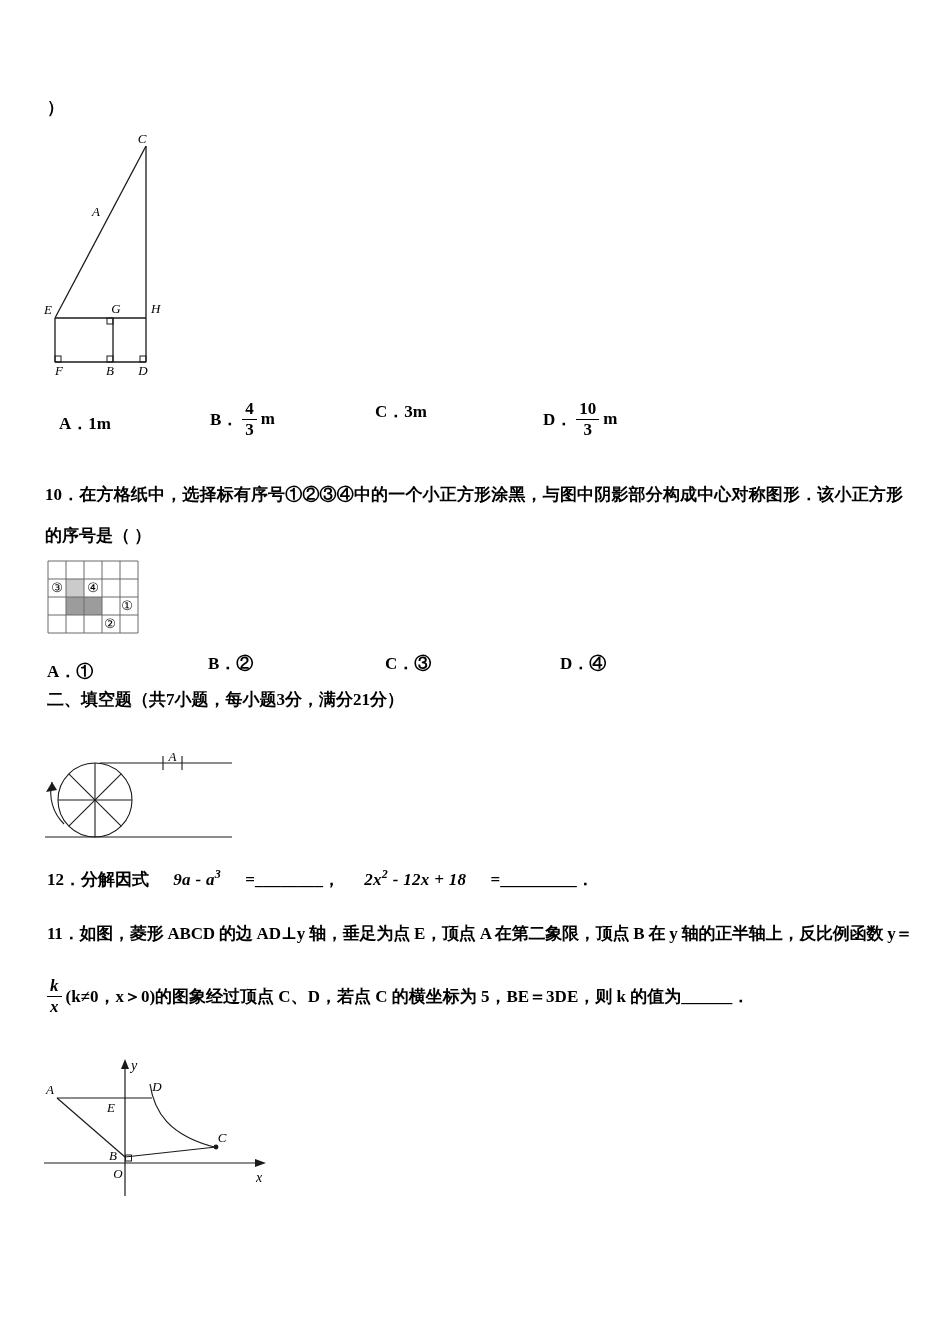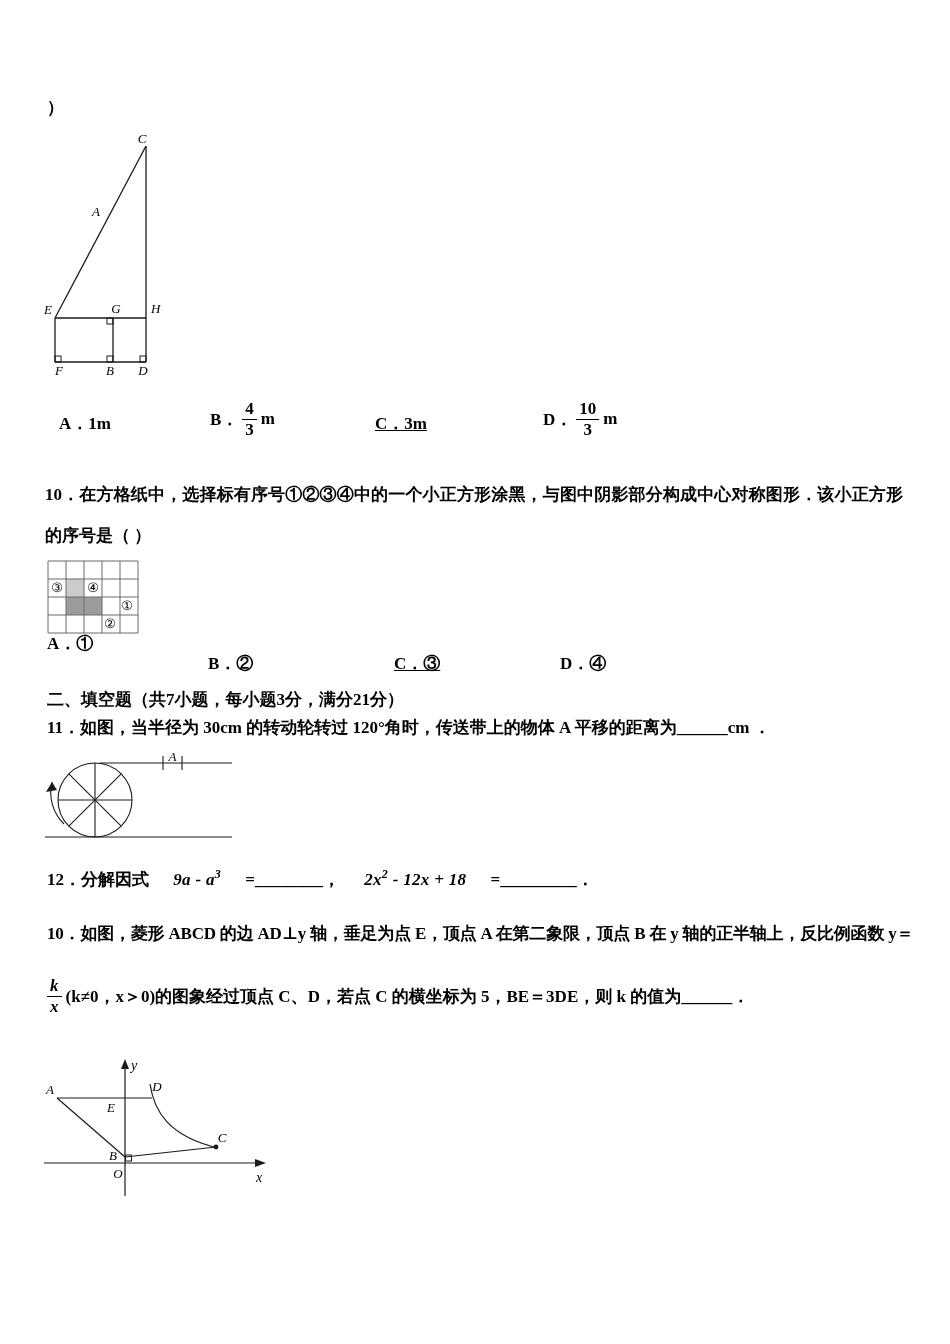--- a/index.html
+++ b/index.html
@@ -54,21 +54,21 @@
 
   <div class="abs" style="left:47px;top:412px;margin-left:12px;">A．1m</div>
   <div class="abs row" style="left:210px;top:394px;height:50px;">
     <span>B．</span>
     <span class="frac">
       <span class="num">4</span>
       <span>3</span>
     </span>
     <span>m</span>
   </div>
-  <div class="abs" style="left:375px;top:412px;text-decoration:underline;">C．3m</div>
+  <div class="abs" style="left:375px;top:400px;">C．3m</div>
   <div class="abs row" style="left:543px;top:394px;height:50px;">
     <span>D．</span>
     <span class="frac">
       <span class="num">10</span>
       <span>3</span>
     </span>
     <span>m</span>
   </div>
 
   <div class="abs just" style="left:45px;top:474px;width:858px;line-height:41px;">10．在方格纸中，选择标有序号①②③④中的一个小正方形涂黑，与图中阴影部分构成中心对称图形．该小正方形的序号是（ ）</div>
@@ -88,28 +88,27 @@
       <line x1="55" y1="1" x2="55" y2="73"></line>
       <line x1="73" y1="1" x2="73" y2="73"></line>
       <line x1="91" y1="1" x2="91" y2="73"></line>
     </g>
     <text class="circled" x="10" y="32" text-anchor="middle">③</text>
     <text class="circled" x="46" y="32" text-anchor="middle">④</text>
     <text class="circled" x="80" y="50" text-anchor="middle">①</text>
     <text class="circled" x="63" y="68" text-anchor="middle">②</text>
   </svg>
 
-  <div class="abs" style="left:47px;top:632px;">A．①</div>
+  <div class="abs" style="left:47px;top:660px;">A．①</div>
   <div class="abs" style="left:208px;top:652px;">B．②</div>
-  <div class="abs" style="left:394px;top:652px;text-decoration:underline;">C．③</div>
+  <div class="abs" style="left:385px;top:652px;">C．③</div>
   <div class="abs" style="left:560px;top:652px;">D．④</div>
 
   <div class="abs" style="left:47px;top:688px;">二、填空题（共7小题，每小题3分，满分21分）</div>
 
-  <div class="abs" style="left:47px;top:716px;">11．如图，当半径为 30cm 的转动轮转过 120°角时，传送带上的物体 A 平移的距离为______cm ．</div>
 
   <svg class="abs" style="left:42px;top:750px;" width="205" height="95" viewBox="0 0 205 95">
     <g stroke="#1a1a1a" stroke-width="1.1" fill="none">
       <circle cx="53" cy="50" r="37"></circle>
       <line x1="16" y1="50" x2="90" y2="50"></line>
       <line x1="53" y1="13" x2="53" y2="87"></line>
       <line x1="26.8" y1="23.8" x2="79.2" y2="76.2"></line>
       <line x1="26.8" y1="76.2" x2="79.2" y2="23.8"></line>
       <line x1="58" y1="13" x2="190" y2="13"></line>
       <line x1="121" y1="6" x2="121" y2="20"></line>
@@ -122,21 +121,21 @@
   </svg>
 
   <div class="abs" style="left:47px;top:868px;">
     <span>12．分解因式</span>
     <span class="math"><span>9a - a</span><sup>3</sup></span>
     <span>=________，</span>
     <span class="math"><span>2x</span><sup>2</sup><span> - 12x + 18</span></span>
     <span>=_________．</span>
   </div>
 
-  <div class="abs nowrap" style="left:47px;top:922px;width:880px;">10．如图，菱形 ABCD 的边 AD⊥y 轴，垂足为点 E，顶点 A 在第二象限，顶点 B 在 y 轴的正半轴上，反比例函数 y＝</div>
+  <div class="abs nowrap" style="left:47px;top:922px;width:880px;">11．如图，菱形 ABCD 的边 AD⊥y 轴，垂足为点 E，顶点 A 在第二象限，顶点 B 在 y 轴的正半轴上，反比例函数 y＝</div>
 
   <div class="abs row" style="left:47px;top:970px;height:52px;">
     <span class="frac ital" style="margin-left:0;">
       <span class="num">k</span>
       <span>x</span>
     </span>
     <span>(k≠0，x＞0)的图象经过顶点 C、D，若点 C 的横坐标为 5，BE＝3DE，则 k 的值为______．</span>
   </div>
 
   <svg class="abs" style="left:38px;top:1056px;" width="240" height="150" viewBox="0 0 240 150">

